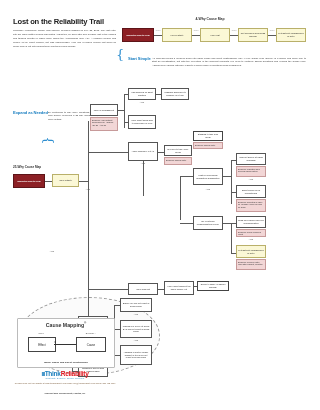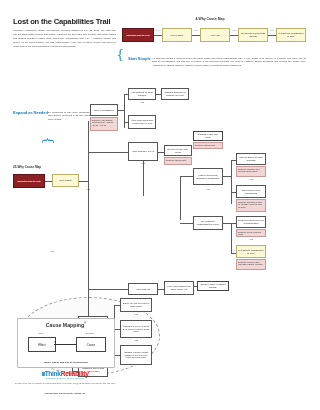--- a/index.html
+++ b/index.html
@@ -136,21 +136,21 @@
   }
   .divider{
     position:absolute;background:#cfcfcf;
   }
 </style>
 </head>
 <body>
 
 <div id="page">
 
-  <div class="title">Lost on the Capabilities Trail</div>
+  <div class="title">Lost on the Reliability Trail</div>
   <div class="intro">Geraldine "Inchworm" Largay was officially declared missing on July 25, 2013. The last entry into her hand-written journal was dated August 18, 24 days after she became lost in the rugged and tangled forests of Maine while hiking the Appalachian Trail (AT). A massive search and rescue (SAR) effort ensued, but was unsuccessful. How can a person remain lost when so much work is put into finding them and them being found?</div>
 
   <div class="maplabel-c" style="left:150px;top:17px;width:120px;">4-Why Cause Map</div>
 
   <div class="box prob" style="left:122px;top:28px;width:32px;height:14px;">Impacted Safety Goal</div>
   <div class="ln lnh" style="left:154px;top:35px;width:8px;"></div>
   <div class="whylbl" style="left:152px;top:30px;width:12px;">WHY?</div>
 
   <div class="box yellow" style="left:162px;top:28px;width:30px;height:14px;">Hiker Fatality</div>
   <div class="ln lnh" style="left:192px;top:35px;width:8px;"></div>

